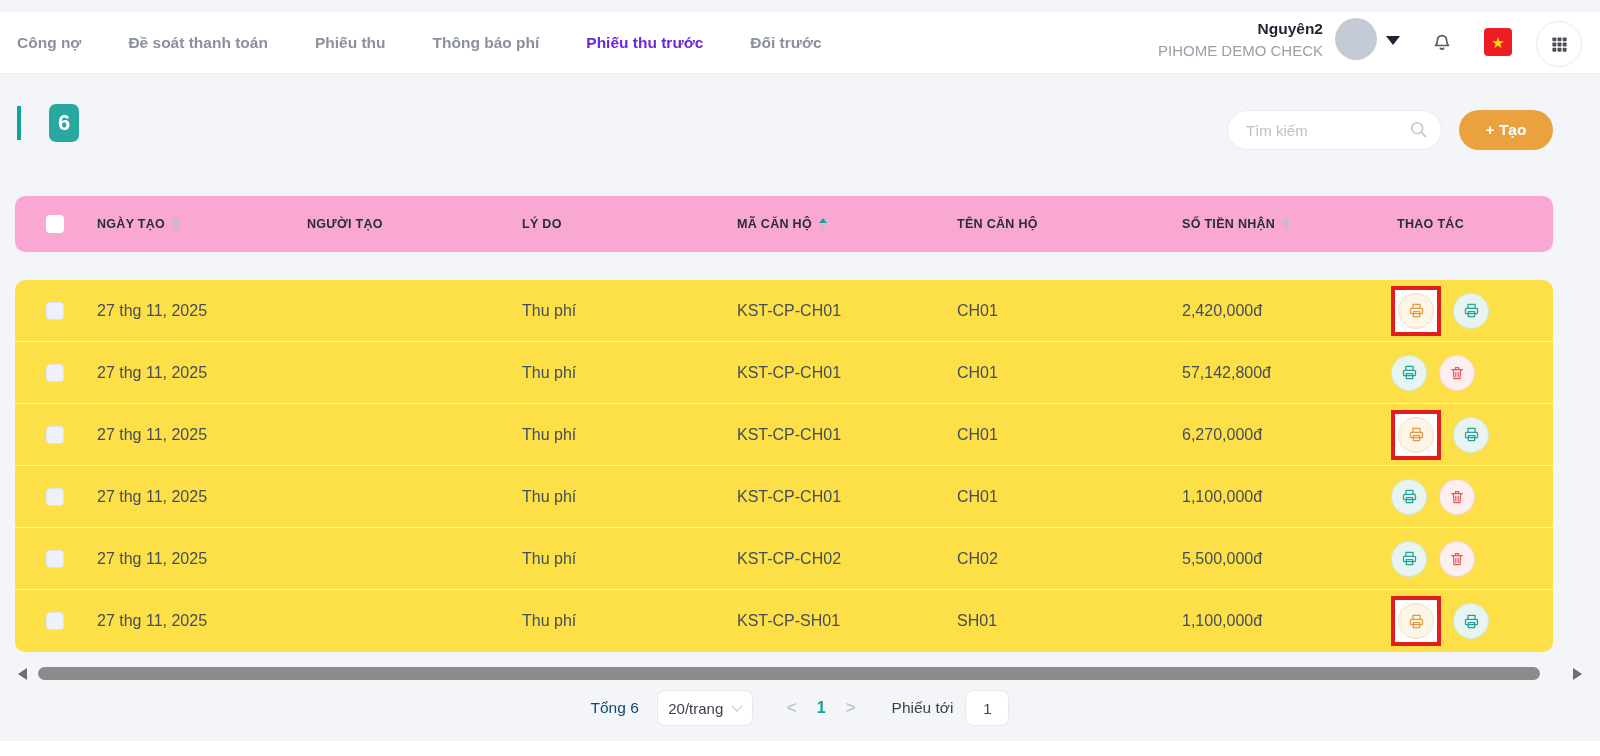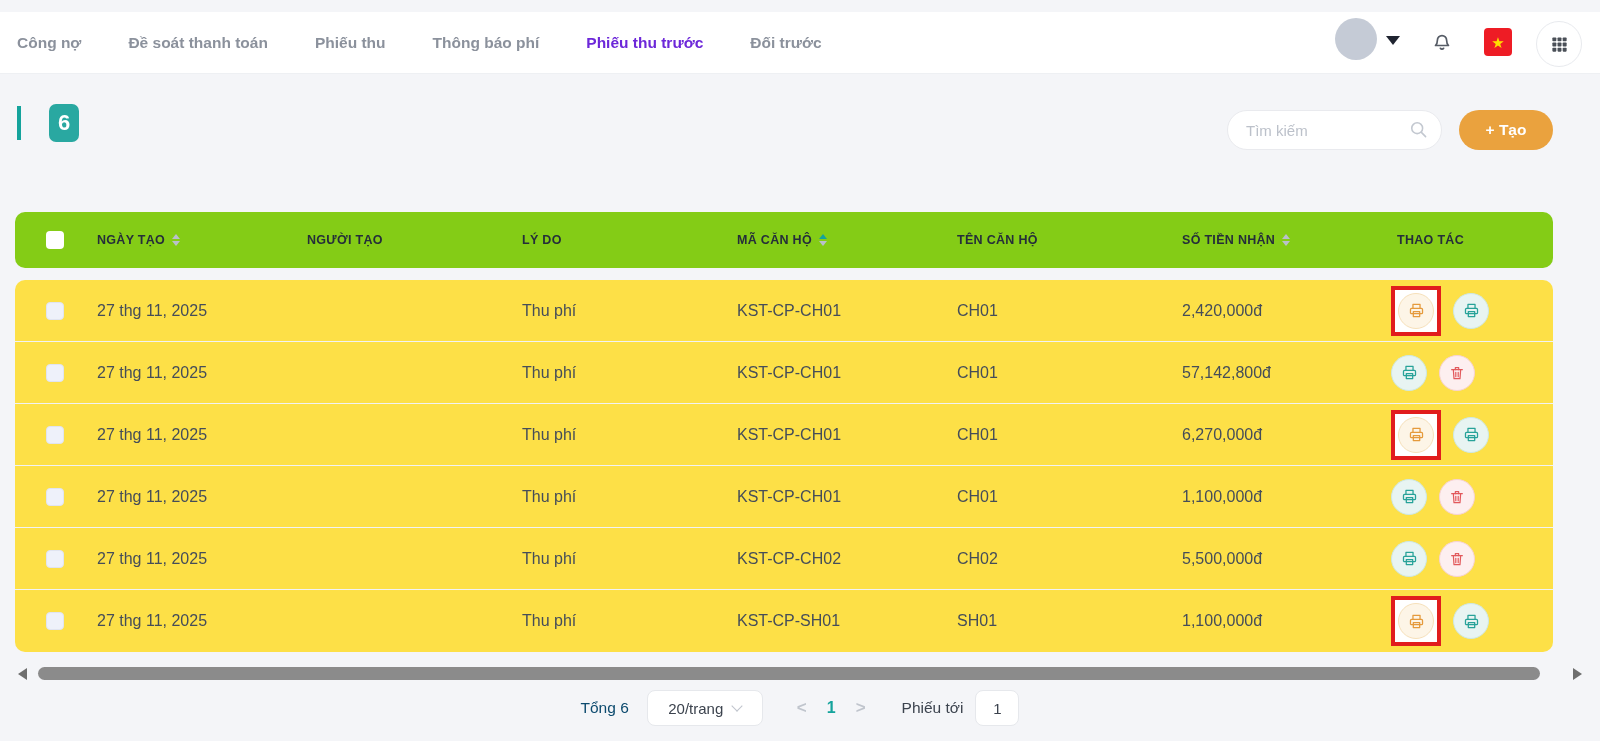--- a/index.html
+++ b/index.html
@@ -42,22 +42,22 @@
     font-family:"Liberation Sans", sans-serif; }
   .search-box input::placeholder { color:#bcc1ca; }
   .search-icon { position:absolute; right:13px; top:9px; color:#c3c8d0; cursor:pointer; }
   .create-btn { margin-left:17px; width:94px; height:40px; border:none; border-radius:20px;
     background:#eaa23e; color:#fff; font-size:15.5px; font-weight:700; cursor:pointer;
     font-family:"Liberation Sans", sans-serif; }
 
   
   .grid-cols { display:grid; grid-template-columns:66px 210px 215px 215px 220px 225px 215px 172px;
     align-items:center; }
-  .thead { position:absolute; top:212px; left:15px; width:1538px; height:56px;
-    background:#84cc16; border-radius:10px; }
+  .thead { position:absolute; top:196px; left:15px; width:1538px; height:56px;
+    background:#f9a8d4; border-radius:10px; }
   .th { font-size:12.5px; font-weight:800; color:#252e3a; letter-spacing:.3px;
     padding-left:16px; display:flex; align-items:center; white-space:nowrap; }
   .sort { display:inline-flex; flex-direction:column; margin-left:7px; gap:2px; }
   .caret { width:0; height:0; border-left:4.5px solid transparent; border-right:4.5px solid transparent; }
   .caret.up { border-bottom:5.5px solid #b9c0cc; }
   .caret.down { border-top:5.5px solid #b9c0cc; }
   .sort-asc .caret.up { border-bottom-color:#14a39c; }
 
   .tbody { position:absolute; top:280px; left:15px; width:1538px; background:#fde047; border-radius:10px; }
   .trow { height:62px; border-bottom:1px solid #f1f2f5; }
@@ -80,21 +80,21 @@
     background:#8b8b8b; border-radius:7px; cursor:pointer; }
   .hs-arrow { position:absolute; top:2px; width:0; height:0; cursor:pointer;
     border-top:6px solid transparent; border-bottom:6px solid transparent; }
   .hs-left { left:18px; border-right:9px solid #6e6e6e; }
   .hs-right { right:18px; border-left:9px solid #6e6e6e; }
 
   
   .pagination { position:absolute; top:688px; left:0; right:0; height:40px;
     display:flex; align-items:center; justify-content:center; }
   .pg-total { font-size:15.5px; color:#0c4a6e; margin-right:18px; }
-  .pg-select { width:116px; height:36px; background:#fff; border:1px solid #e6e8ec; border-radius:8px;
+  .pg-select { width:96px; height:36px; background:#fff; border:1px solid #e6e8ec; border-radius:8px;
     display:flex; align-items:center; justify-content:center; gap:10px; font-size:15px;
     color:#3c434e; cursor:pointer; }
   .chev { width:8px; height:8px; border-right:1.8px solid #bfc4cc; border-bottom:1.8px solid #bfc4cc;
     transform:rotate(45deg); margin-top:-4px; }
   .pg-prev, .pg-next { font-size:17px; color:#c0c5cd; cursor:pointer; padding:0 6px; font-weight:600; }
   .pg-prev { margin-left:28px; } 
   .pg-page { font-size:16px; color:#14a39c; font-weight:700; margin:0 14px; cursor:pointer; }
   .pg-jump-label { font-size:15.5px; color:#3c434e; margin:0 12px 0 30px; }
   .pg-jump { width:44px; height:36px; border:1px solid #e6e8ec; border-radius:8px; background:#fff;
     text-align:center; font-size:15px; color:#3c434e; outline:none;
@@ -109,20 +109,24 @@
   <div class="topnav">
     <div class="nav-items">
       <div class="nav-item">Công nợ</div>
       <div class="nav-item">Đề soát thanh toán</div>
       <div class="nav-item">Phiếu thu</div>
       <div class="nav-item">Thông báo phí</div>
       <div class="nav-item active">Phiếu thu trước</div>
       <div class="nav-item">Đối trước</div>
     </div>
     <div class="nav-right">
+      <div class="user-text">
+        <div class="user-name">Nguyên2</div>
+        <div class="user-org">PIHOME DEMO CHECK</div>
+      </div>
       <div class="avatar"></div>
       <div class="caret-down"></div>
       <div class="bell-wrap">
         <svg width="24" height="24" viewBox="0 0 24 24" fill="none" stroke="currentColor" stroke-width="1.7" stroke-linecap="round" stroke-linejoin="round">
           <path d="M18.5 16.5h-13c1.3-1.3 1.9-2.2 1.9-5.3a4.6 4.6 0 1 1 9.2 0c0 3.1.6 4 1.9 5.3z"></path>
           <path d="M10.4 19.3a1.9 1.9 0 0 0 3.2 0"></path>
         </svg>
       </div>
       <div class="flag">
           <span>★</span>

